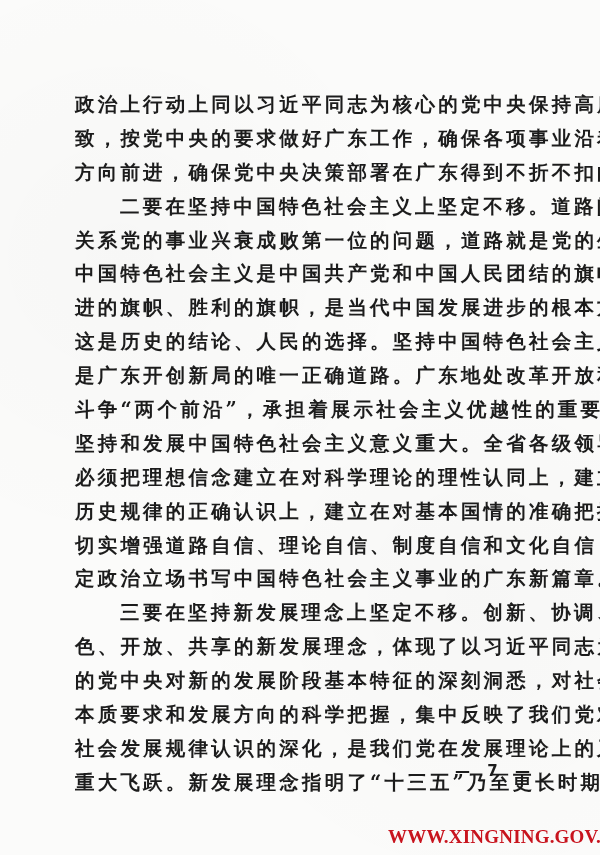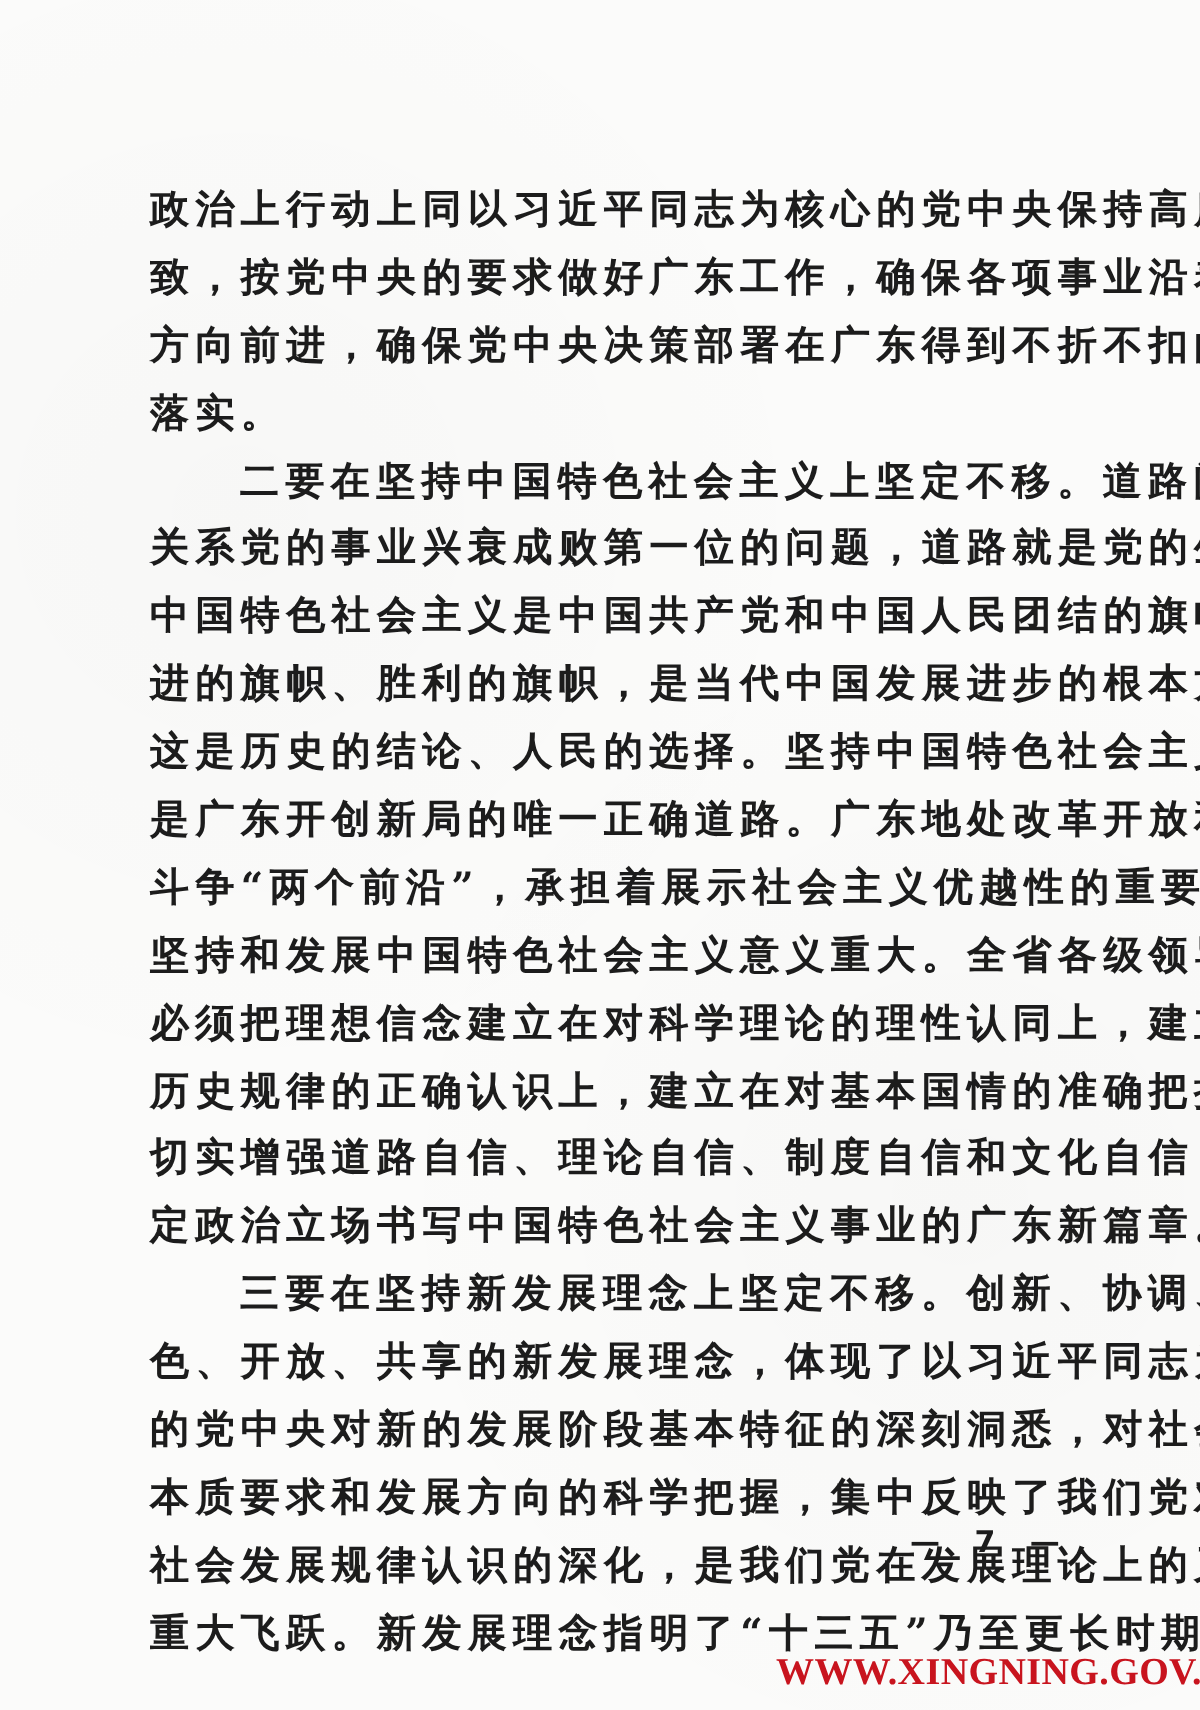--- a/index.html
+++ b/index.html
@@ -40,21 +40,20 @@
   }
 </style>
 </head>
 <body>
 
 <div class="page">
   <div class="body-text" id="body-text">
       <div class="line">政治上行动上同以习近平同志为核心的党中央保持高度一</div>
       <div class="line">致，按党中央的要求做好广东工作，确保各项事业沿着正确</div>
       <div class="line">方向前进，确保党中央决策部署在广东得到不折不扣的贯彻</div>
-      <div class="line">落实。</div>
       <div class="line indent">二要在坚持中国特色社会主义上坚定不移。道路问题是</div>
       <div class="line">关系党的事业兴衰成败第一位的问题，道路就是党的生命。</div>
       <div class="line">中国特色社会主义是中国共产党和中国人民团结的旗帜、奋</div>
       <div class="line">进的旗帜、胜利的旗帜，是当代中国发展进步的根本方向。</div>
       <div class="line">这是历史的结论、人民的选择。坚持中国特色社会主义，也</div>
       <div class="line">是广东开创新局的唯一正确道路。广东地处改革开放和对敌</div>
       <div class="line">斗争“两个前沿”，承担着展示社会主义优越性的重要使命，</div>
       <div class="line">坚持和发展中国特色社会主义意义重大。全省各级领导干部</div>
       <div class="line">必须把理想信念建立在对科学理论的理性认同上，建立在对</div>
       <div class="line">历史规律的正确认识上，建立在对基本国情的准确把握上，</div>

